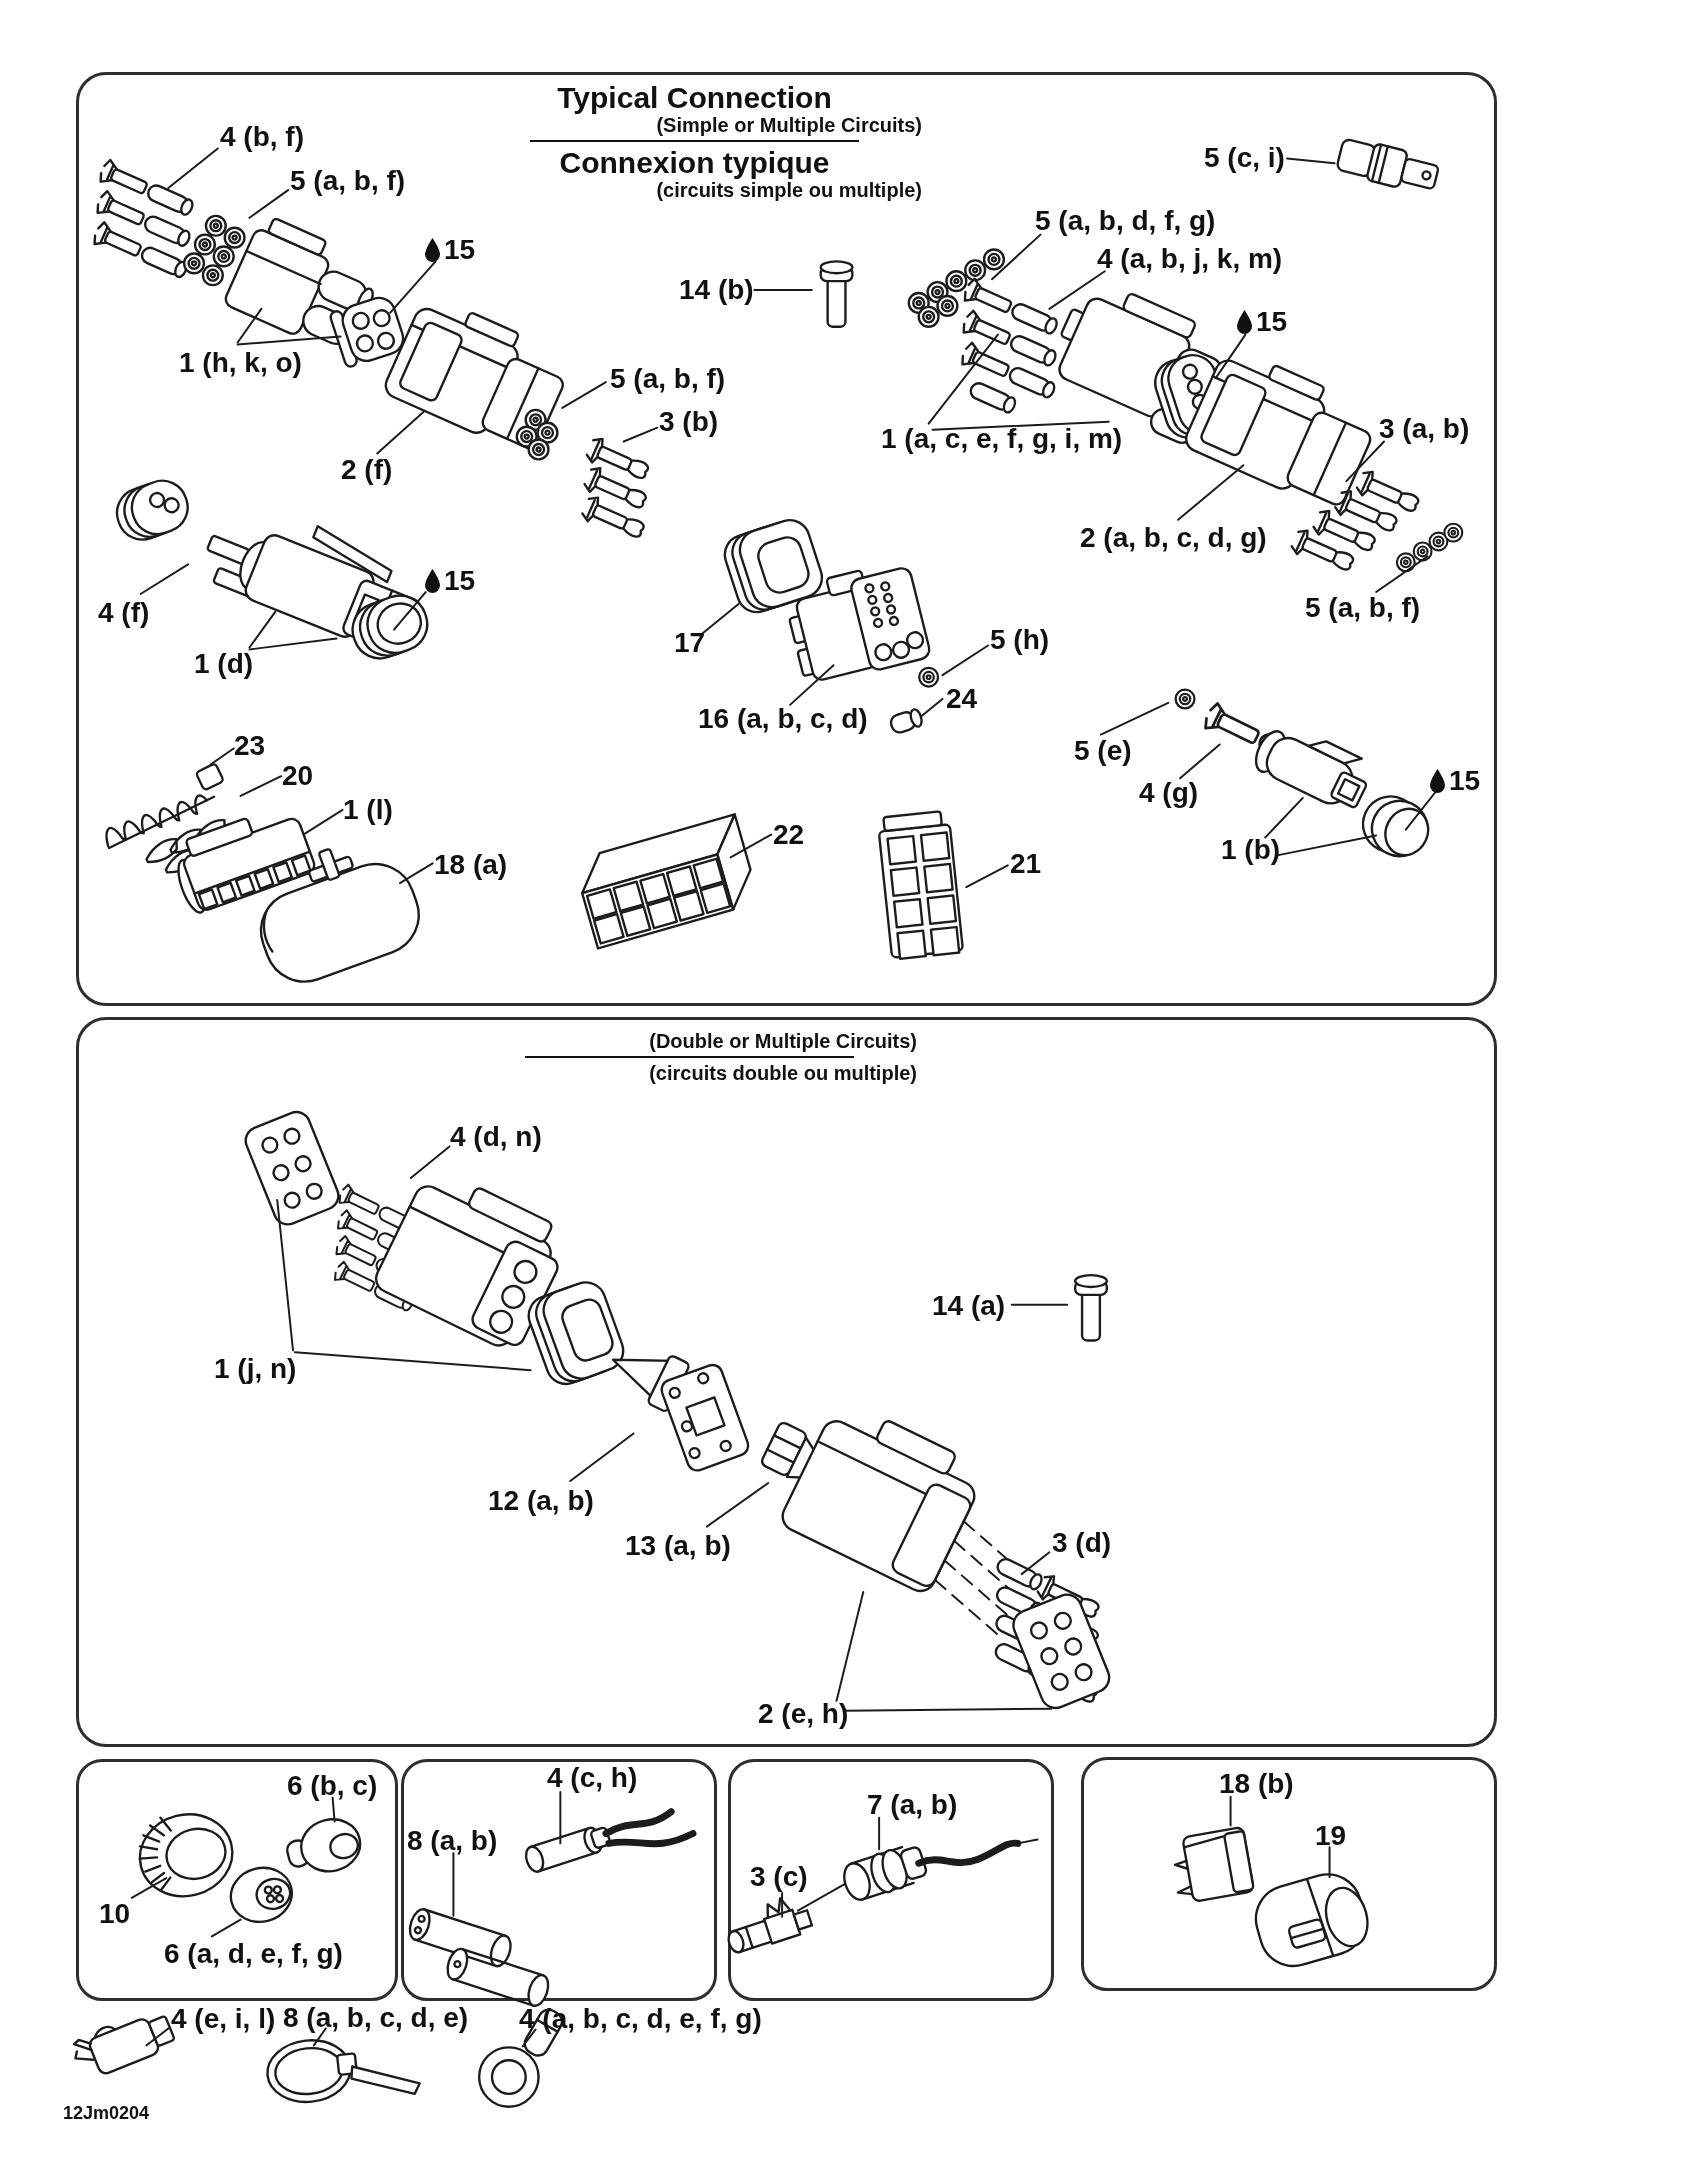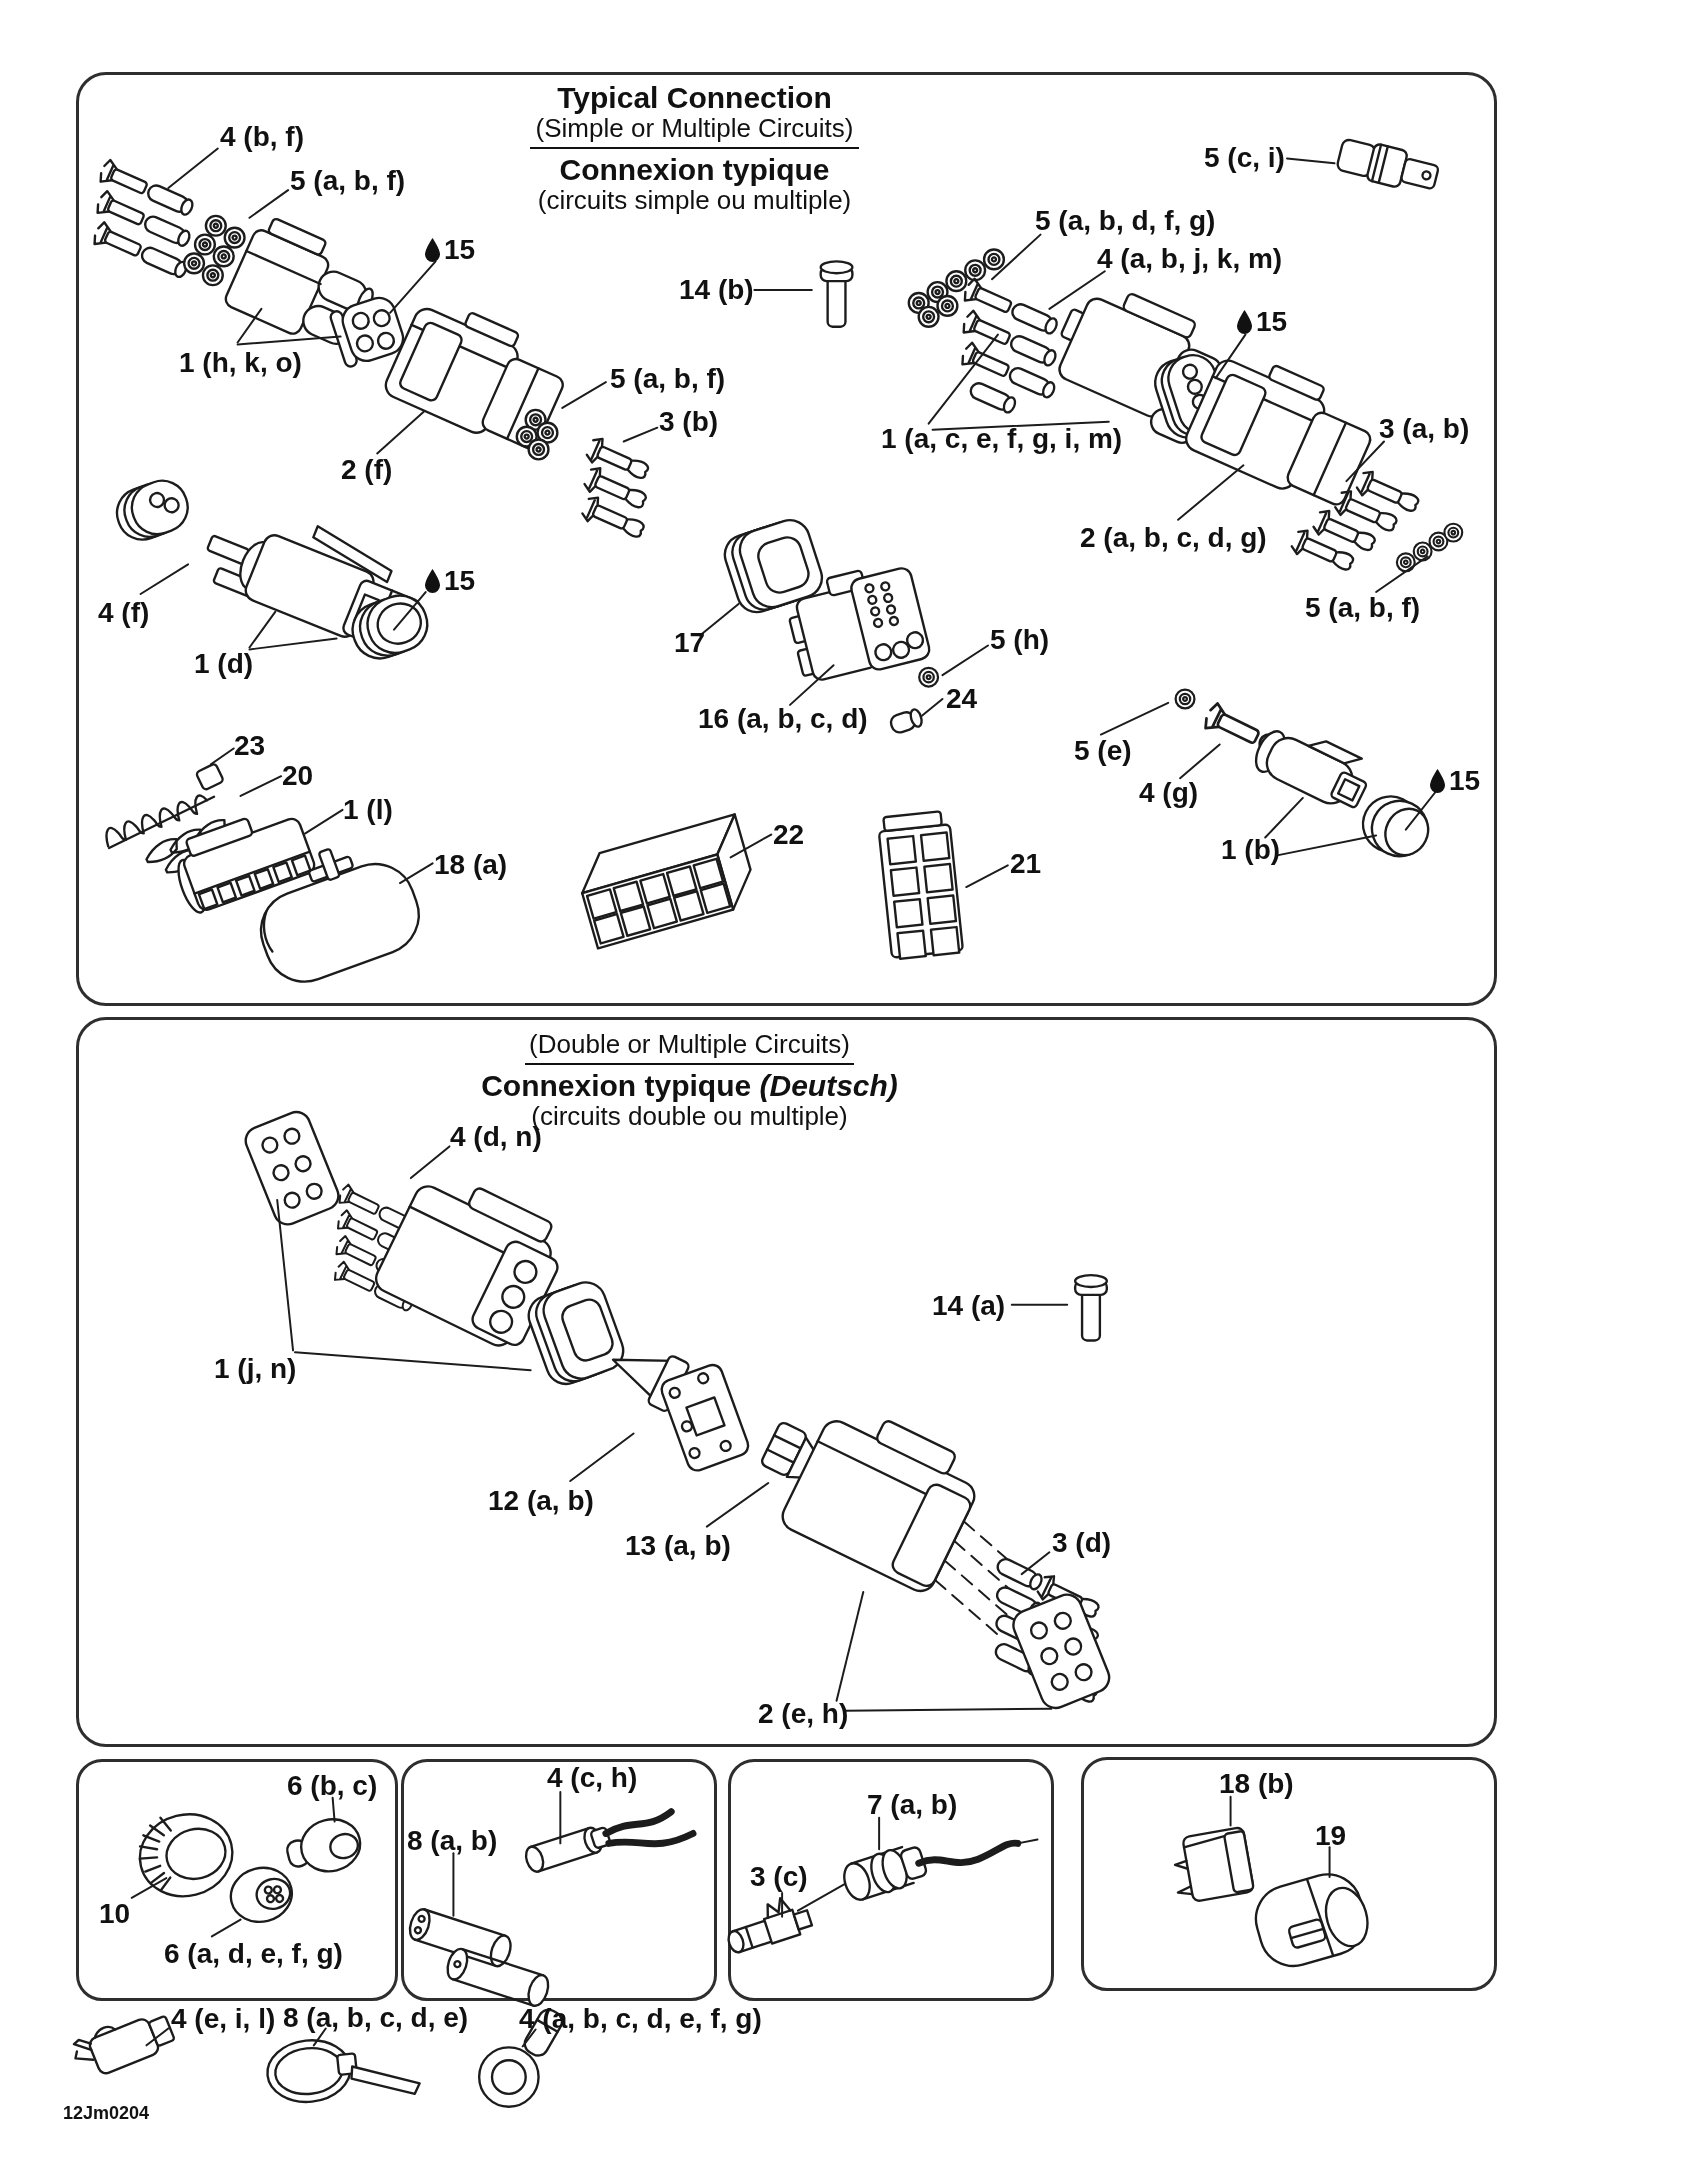--- a/index.html
+++ b/index.html
@@ -13,21 +13,21 @@
   #art rect, #art circle, #art ellipse, #art polygon { fill:#fff; stroke:#1c1c1c; stroke-width:2.4; stroke-linejoin:round; }
   #art path, #art line { fill:none; stroke:#1c1c1c; stroke-width:2.4; stroke-linejoin:round; stroke-linecap:round; }
   #art .ld { stroke-width:2; }
   #art .wire { stroke-width:7; }
   #art .dash { stroke-dasharray:14 9; stroke-width:2; }
   .callout { position:absolute; z-index:3; font-weight:bold; font-size:28px; white-space:nowrap; }
   .dropico { display:inline-block; margin-right:3px; }
   .dropico svg { vertical-align:-3px; }
   .titleblock { position:absolute; z-index:3; text-align:center; line-height:1.1; }
   .t-bold { font-weight:bold; font-size:30px; }
-  .t-reg  { font-weight:normal; font-size:26px; }
+  .t-reg  { font-weight:bold; font-size:20px;text-align:right; }
   .t-div  { border-top:2.5px solid #111; width:329px; margin:4px auto; }
   .it { font-style:italic; }
   .code { position:absolute; z-index:3; font-weight:bold; font-size:18px; }
 </style>
 </head>
 <body>
 
 <div class="panel" style="left:76px;top:72px;width:1415px;height:928px"></div>
 <div class="panel" style="left:76px;top:1017px;width:1415px;height:724px"></div>
 <div class="panel" style="left:76px;top:1759px;width:316px;height:236px;border-radius:26px"></div>
@@ -605,23 +605,20 @@
   <div class="t-bold">Typical Connection</div>
   <div class="t-reg">(Simple or Multiple Circuits)</div>
   <div class="t-div"></div>
   <div class="t-bold">Connexion typique</div>
   <div class="t-reg">(circuits simple ou multiple)</div>
 </div>
 
 <div class="titleblock" style="left:462px;top:1030px;width:455px">
   <div class="t-reg">(Double or Multiple Circuits)</div>
   <div class="t-div"></div>
-  <div class="t-bold">
-    <span>Connexion typique</span> <span class="it">(Deutsch)</span>
-  </div>
   <div class="t-reg">(circuits double ou multiple)</div>
 </div>
 
 <div class="callout" style="left:220px;top:121px">4 (b, f)</div>
 <div class="callout" style="left:290px;top:165px">5 (a, b, f)</div>
 <div class="callout" style="left:424px;top:234px"><span class="dropico"><svg width="17" height="24" viewBox="0 0 17 24">
         <path d="M8.5 0 C8.5 0 1 11 1 16.5 a7.5 7.5 0 0 0 15 0 C16 11 8.5 0 8.5 0 Z" fill="#111"></path>
       </svg></span><span>15</span></div>
 <div class="callout" style="left:179px;top:347px">1 (h, k, o)</div>
 <div class="callout" style="left:341px;top:454px">2 (f)</div>

